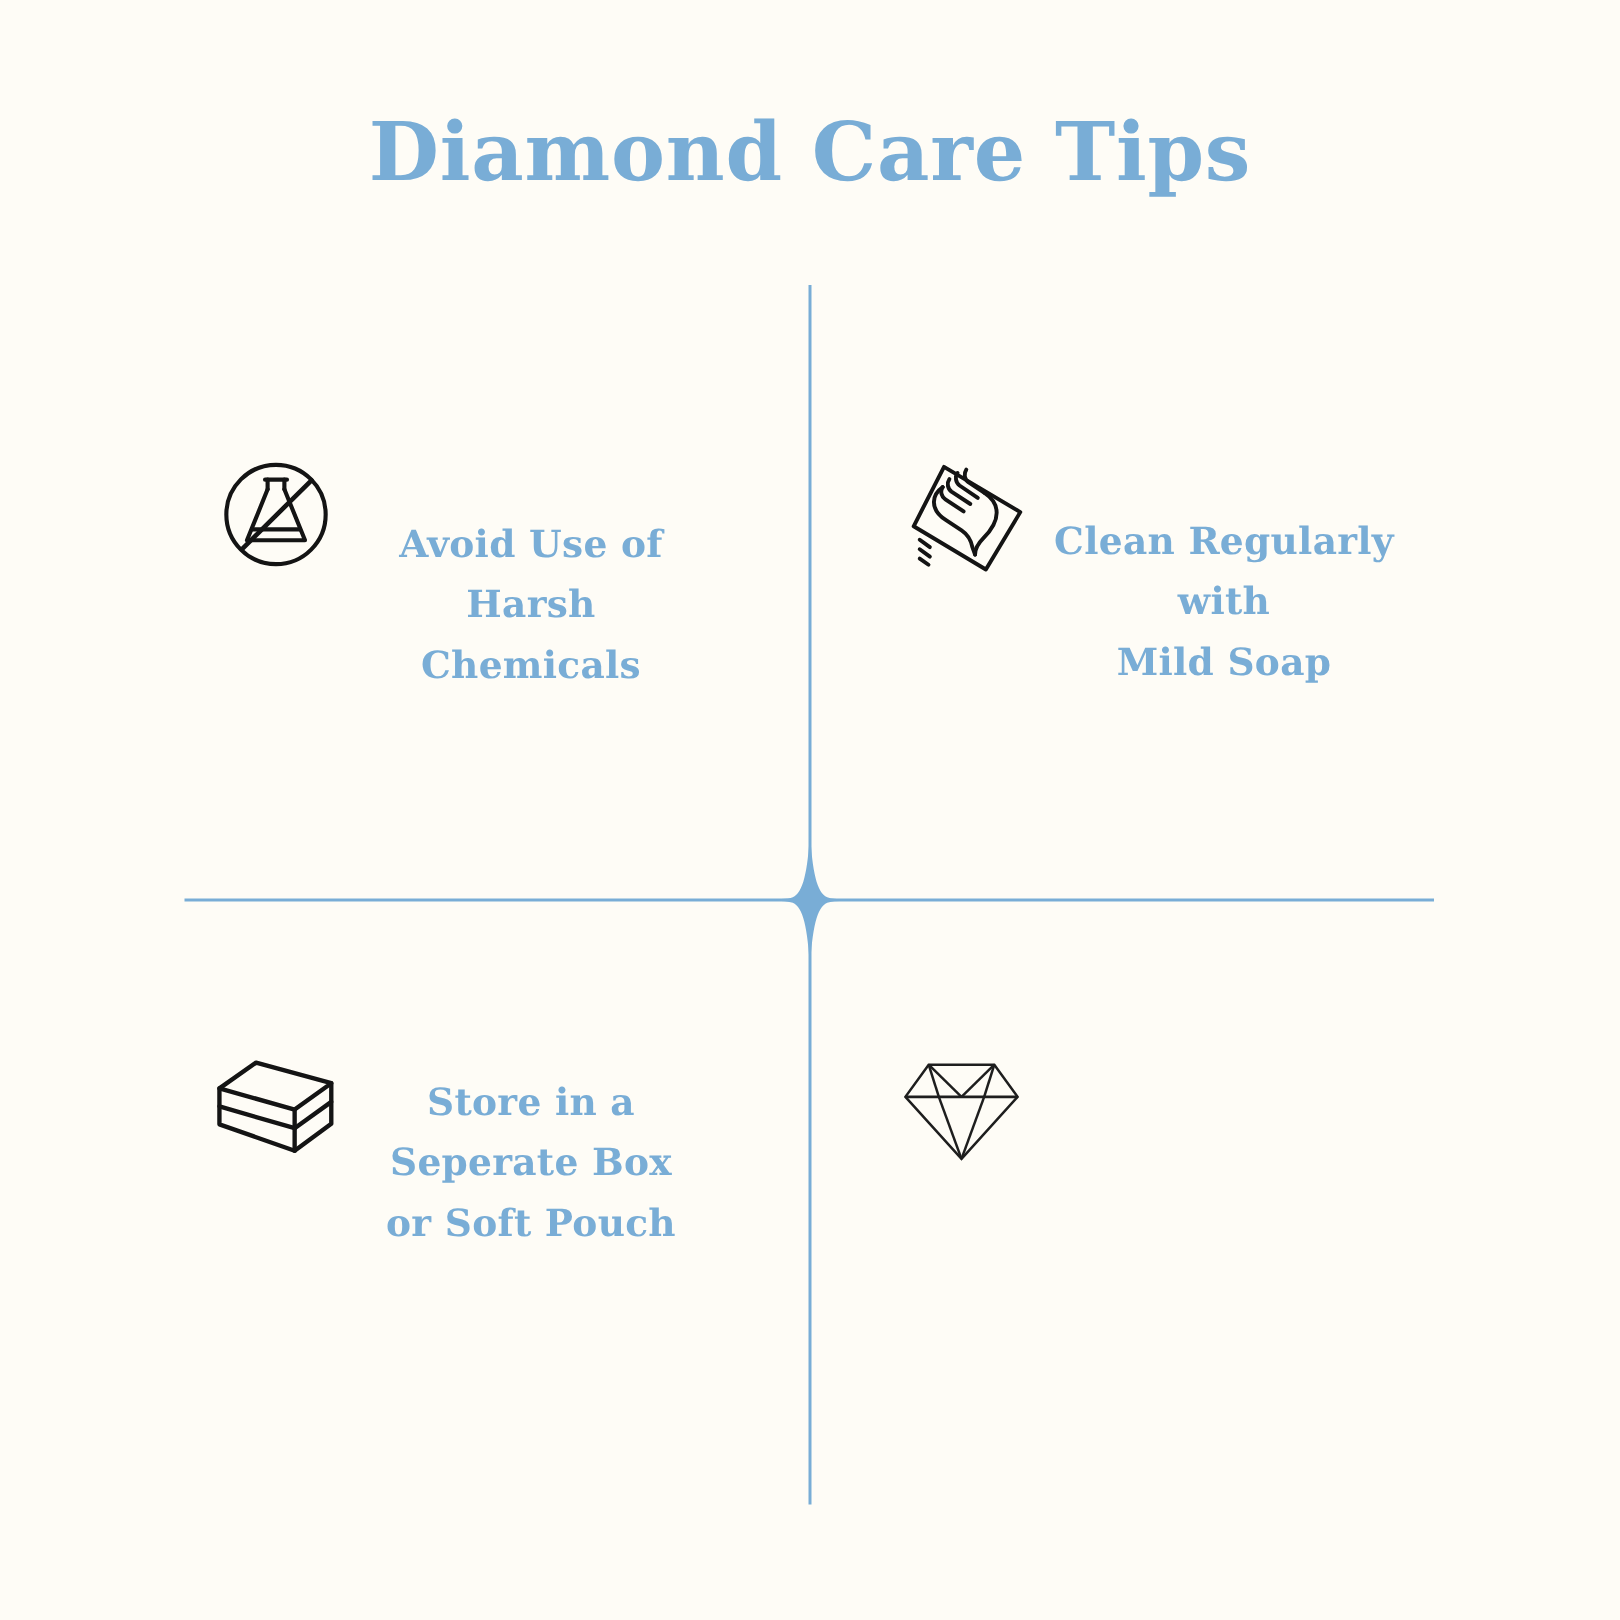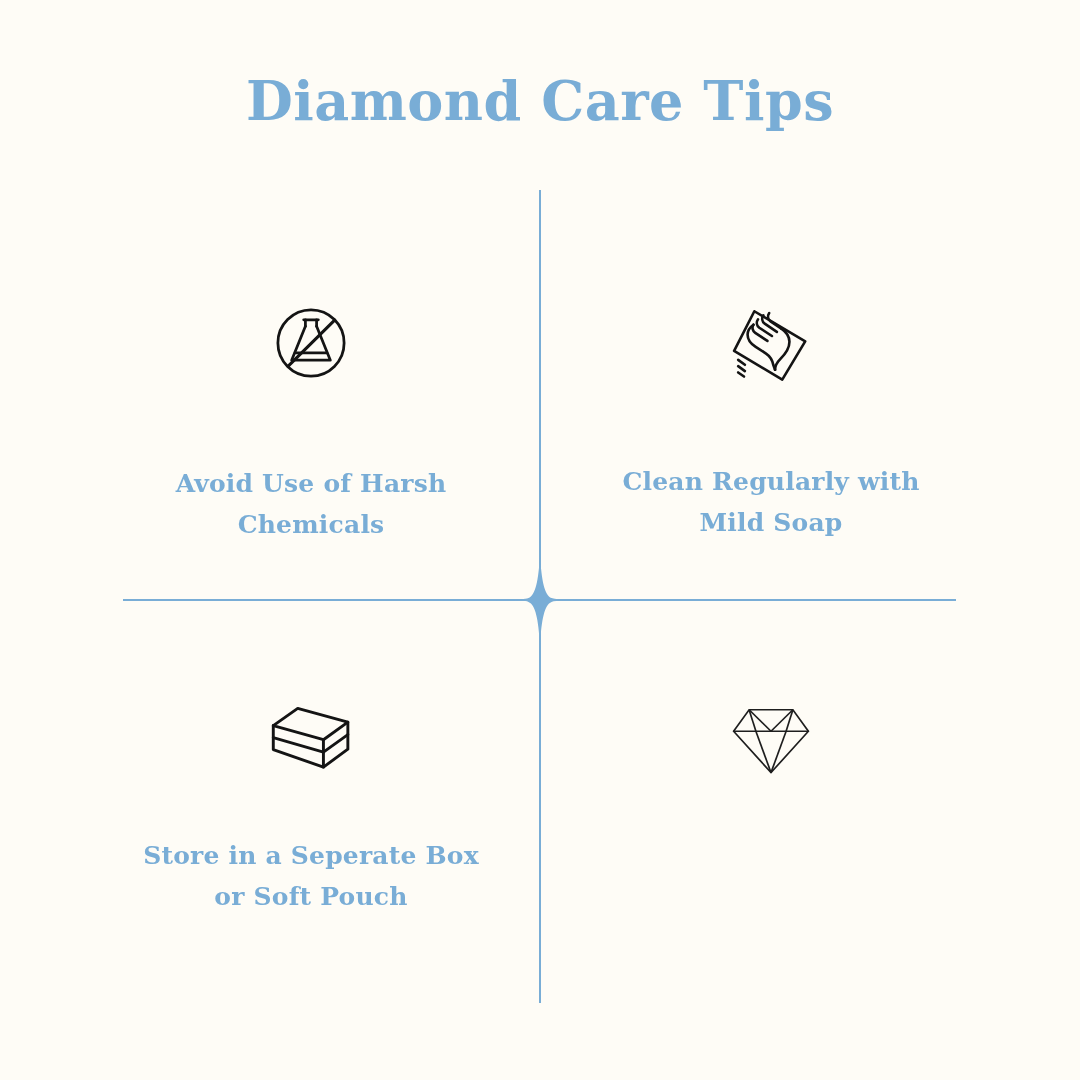--- a/index.html
+++ b/index.html
@@ -60,22 +60,22 @@
     left: 495px;
     top: 555px;
     width: 90px;
     height: 90px;
   }
 
   
   .tip {
     position: absolute;
     display: flex;
-    flex-direction: column;
-    align-items: center;
+    flex-direction: row;
+    align-items: flex-end;
   }
   .tip-icon {
     display: block;
     line-height: 0;
   }
   .tip-label {
     font-family: "DejaVu Serif", "Liberation Serif", serif;
     font-weight: bold;
     color: #79ADD6;
     font-size: 25px;

